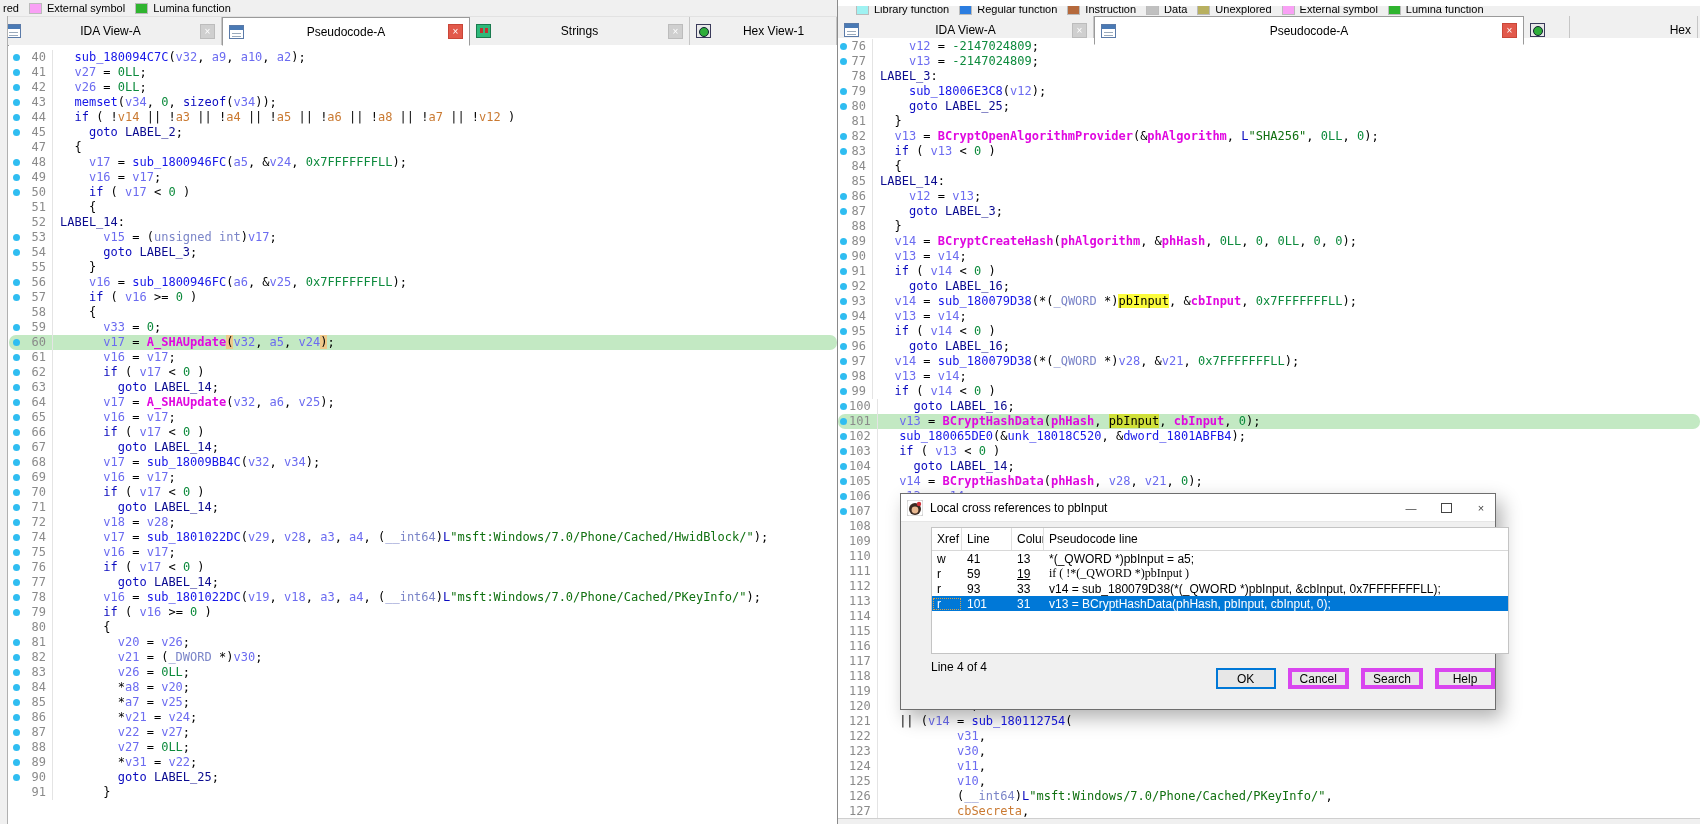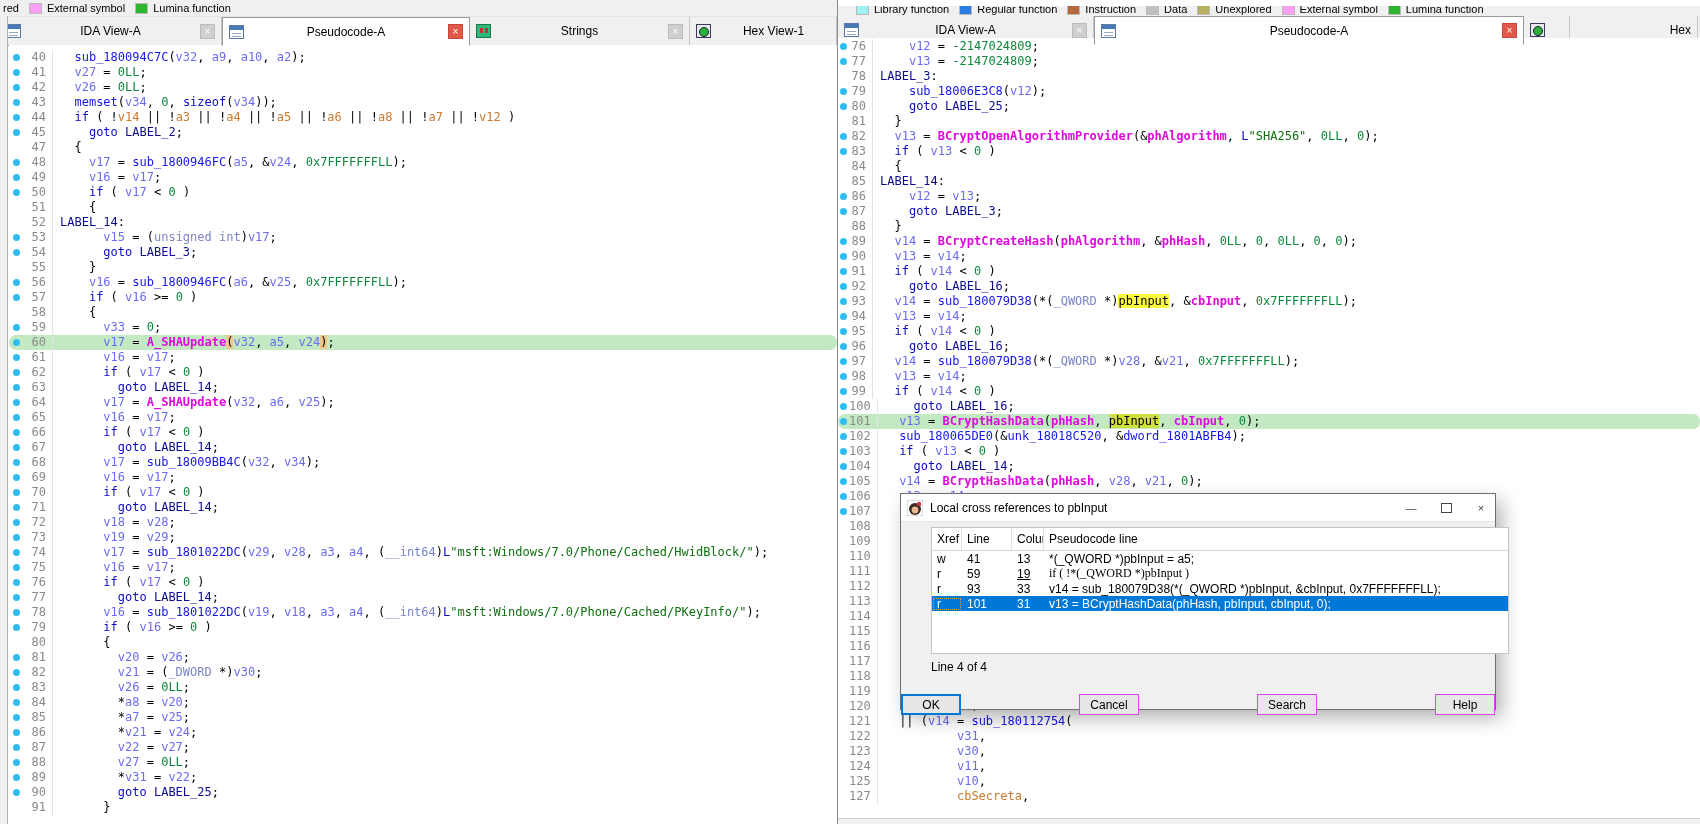--- a/index.html
+++ b/index.html
@@ -80,22 +80,22 @@
   .dlg-ctrl{width:28px;height:20px;text-align:center;line-height:20px;color:#444;font-size:11px;}
   .dlg-max-box{display:inline-block;width:9px;height:8px;border:1px solid #444;margin-top:5px;}
   #dlg-table{position:absolute;left:30px;top:33px;width:578px;height:127px;background:#fff;border:1px solid #c4c4c4;box-sizing:border-box;font-size:12px;overflow:hidden;}
   .dhead{display:flex;height:22px;border-bottom:1px solid #d8d8d8;align-items:center;}
   .dhcell{padding-left:5px;border-right:1px solid #e0e0e0;height:100%;display:flex;align-items:center;overflow:hidden;white-space:nowrap;box-sizing:border-box;}
   .drow{display:flex;height:15px;align-items:center;}
   .dcell{padding-left:5px;overflow:hidden;white-space:nowrap;box-sizing:border-box;}
   .drow.sel{background:#0078d7;color:#fff;}
   .drow.sel .dcell:first-child{outline:1px dotted #d8a048;outline-offset:-2px;}
   #dlg-status{position:absolute;left:30px;top:166px;font-size:12px;}
-  #dlg-buttons{position:absolute;left:0;right:0;top:200px;display:flex;justify-content:space-between;gap:12px;}
-  .dlg-btn{min-width:60px;height:21px;background:#e7e7e7;border:1px solid #d946ef;font-size:12px;display:flex;align-items:center;justify-content:center;padding:0 8px;box-sizing:border-box;}
+  #dlg-buttons{position:absolute;left:0;right:0;top:174px;display:flex;justify-content:flex-end;gap:12px;}
+  .dlg-btn{min-width:60px;height:21px;background:#e7e7e7;border:4px solid #d946ef;font-size:12px;display:flex;align-items:center;justify-content:center;padding:0 8px;box-sizing:border-box;}
   .dlg-btn.default{border:2px solid #0078d7;}
 </style>
 </head>
 <body>
 
 <div id="stage">
 
   <div class="window" id="left-window">
     <div class="legend" id="left-legend">
         <span class="leg-label">red</span>
@@ -165,21 +165,20 @@
         <div class="crow"><span class="gdot"><span class="dotb"></span></span><span class="gnum">63</span><span class="gcode"><span class="sg-p">        </span><span class="sg-k">goto</span><span class="sg-p"> </span><span class="sg-lb">LABEL_14</span><span class="sg-p">;</span></span></div>
         <div class="crow"><span class="gdot"><span class="dotb"></span></span><span class="gnum">64</span><span class="gcode"><span class="sg-p">      </span><span class="sg-v">v17</span><span class="sg-p"> = </span><span class="sg-i">A_SHAUpdate</span><span class="sg-p">(</span><span class="sg-v">v32</span><span class="sg-p">, </span><span class="sg-v">a6</span><span class="sg-p">, </span><span class="sg-v">v25</span><span class="sg-p">);</span></span></div>
         <div class="crow"><span class="gdot"><span class="dotb"></span></span><span class="gnum">65</span><span class="gcode"><span class="sg-p">      </span><span class="sg-v">v16</span><span class="sg-p"> = </span><span class="sg-v">v17</span><span class="sg-p">;</span></span></div>
         <div class="crow"><span class="gdot"><span class="dotb"></span></span><span class="gnum">66</span><span class="gcode"><span class="sg-p">      </span><span class="sg-k">if</span><span class="sg-p"> ( </span><span class="sg-v">v17</span><span class="sg-p"> &lt; </span><span class="sg-n">0</span><span class="sg-p"> )</span></span></div>
         <div class="crow"><span class="gdot"><span class="dotb"></span></span><span class="gnum">67</span><span class="gcode"><span class="sg-p">        </span><span class="sg-k">goto</span><span class="sg-p"> </span><span class="sg-lb">LABEL_14</span><span class="sg-p">;</span></span></div>
         <div class="crow"><span class="gdot"><span class="dotb"></span></span><span class="gnum">68</span><span class="gcode"><span class="sg-p">      </span><span class="sg-v">v17</span><span class="sg-p"> = </span><span class="sg-f">sub_18009BB4C</span><span class="sg-p">(</span><span class="sg-v">v32</span><span class="sg-p">, </span><span class="sg-v">v34</span><span class="sg-p">);</span></span></div>
         <div class="crow"><span class="gdot"><span class="dotb"></span></span><span class="gnum">69</span><span class="gcode"><span class="sg-p">      </span><span class="sg-v">v16</span><span class="sg-p"> = </span><span class="sg-v">v17</span><span class="sg-p">;</span></span></div>
         <div class="crow"><span class="gdot"><span class="dotb"></span></span><span class="gnum">70</span><span class="gcode"><span class="sg-p">      </span><span class="sg-k">if</span><span class="sg-p"> ( </span><span class="sg-v">v17</span><span class="sg-p"> &lt; </span><span class="sg-n">0</span><span class="sg-p"> )</span></span></div>
         <div class="crow"><span class="gdot"><span class="dotb"></span></span><span class="gnum">71</span><span class="gcode"><span class="sg-p">        </span><span class="sg-k">goto</span><span class="sg-p"> </span><span class="sg-lb">LABEL_14</span><span class="sg-p">;</span></span></div>
         <div class="crow"><span class="gdot"><span class="dotb"></span></span><span class="gnum">72</span><span class="gcode"><span class="sg-p">      </span><span class="sg-v">v18</span><span class="sg-p"> = </span><span class="sg-v">v28</span><span class="sg-p">;</span></span></div>
-        <div class="crow"><span class="gdot"><span class="dotb"></span></span><span class="gnum">73</span><span class="gcode"><span class="sg-p">      </span><span class="sg-v">v19</span><span class="sg-p"> = </span><span class="sg-v">v29</span><span class="sg-p">;</span></span></div>
         <div class="crow"><span class="gdot"><span class="dotb"></span></span><span class="gnum">74</span><span class="gcode"><span class="sg-p">      </span><span class="sg-v">v17</span><span class="sg-p"> = </span><span class="sg-f">sub_1801022DC</span><span class="sg-p">(</span><span class="sg-v">v29</span><span class="sg-p">, </span><span class="sg-v">v28</span><span class="sg-p">, </span><span class="sg-v">a3</span><span class="sg-p">, </span><span class="sg-v">a4</span><span class="sg-p">, (</span><span class="sg-t">__int64</span><span class="sg-p">)</span><span class="sg-k">L</span><span class="sg-s">"msft:Windows/7.0/Phone/Cached/HwidBlock/"</span><span class="sg-p">);</span></span></div>
         <div class="crow"><span class="gdot"><span class="dotb"></span></span><span class="gnum">75</span><span class="gcode"><span class="sg-p">      </span><span class="sg-v">v16</span><span class="sg-p"> = </span><span class="sg-v">v17</span><span class="sg-p">;</span></span></div>
         <div class="crow"><span class="gdot"><span class="dotb"></span></span><span class="gnum">76</span><span class="gcode"><span class="sg-p">      </span><span class="sg-k">if</span><span class="sg-p"> ( </span><span class="sg-v">v17</span><span class="sg-p"> &lt; </span><span class="sg-n">0</span><span class="sg-p"> )</span></span></div>
         <div class="crow"><span class="gdot"><span class="dotb"></span></span><span class="gnum">77</span><span class="gcode"><span class="sg-p">        </span><span class="sg-k">goto</span><span class="sg-p"> </span><span class="sg-lb">LABEL_14</span><span class="sg-p">;</span></span></div>
         <div class="crow"><span class="gdot"><span class="dotb"></span></span><span class="gnum">78</span><span class="gcode"><span class="sg-p">      </span><span class="sg-v">v16</span><span class="sg-p"> = </span><span class="sg-f">sub_1801022DC</span><span class="sg-p">(</span><span class="sg-v">v19</span><span class="sg-p">, </span><span class="sg-v">v18</span><span class="sg-p">, </span><span class="sg-v">a3</span><span class="sg-p">, </span><span class="sg-v">a4</span><span class="sg-p">, (</span><span class="sg-t">__int64</span><span class="sg-p">)</span><span class="sg-k">L</span><span class="sg-s">"msft:Windows/7.0/Phone/Cached/PKeyInfo/"</span><span class="sg-p">);</span></span></div>
         <div class="crow"><span class="gdot"><span class="dotb"></span></span><span class="gnum">79</span><span class="gcode"><span class="sg-p">      </span><span class="sg-k">if</span><span class="sg-p"> ( </span><span class="sg-v">v16</span><span class="sg-p"> &gt;= </span><span class="sg-n">0</span><span class="sg-p"> )</span></span></div>
         <div class="crow"><span class="gdot"></span><span class="gnum">80</span><span class="gcode"><span class="sg-p">      {</span></span></div>
         <div class="crow"><span class="gdot"><span class="dotb"></span></span><span class="gnum">81</span><span class="gcode"><span class="sg-p">        </span><span class="sg-v">v20</span><span class="sg-p"> = </span><span class="sg-v">v26</span><span class="sg-p">;</span></span></div>
         <div class="crow"><span class="gdot"><span class="dotb"></span></span><span class="gnum">82</span><span class="gcode"><span class="sg-p">        </span><span class="sg-v">v21</span><span class="sg-p"> = (</span><span class="sg-t">_DWORD</span><span class="sg-p"> *)</span><span class="sg-v">v30</span><span class="sg-p">;</span></span></div>
         <div class="crow"><span class="gdot"><span class="dotb"></span></span><span class="gnum">83</span><span class="gcode"><span class="sg-p">        </span><span class="sg-v">v26</span><span class="sg-p"> = </span><span class="sg-n">0LL</span><span class="sg-p">;</span></span></div>
@@ -286,20 +285,21 @@
         <div class="crow"><span class="gdot"></span><span class="gnum">116</span><span class="gcode"></span></div>
         <div class="crow"><span class="gdot"></span><span class="gnum">117</span><span class="gcode"></span></div>
         <div class="crow"><span class="gdot"></span><span class="gnum">118</span><span class="gcode"></span></div>
         <div class="crow"><span class="gdot"></span><span class="gnum">119</span><span class="gcode"></span></div>
         <div class="crow"><span class="gdot"></span><span class="gnum">120</span><span class="gcode"><span class="sg-p">     </span><span class="sg-v">v14</span><span class="sg-p"> &lt; </span><span class="sg-n">0</span><span class="sg-p">)</span></span></div>
         <div class="crow"><span class="gdot"></span><span class="gnum">121</span><span class="gcode"><span class="sg-p">  || (</span><span class="sg-v">v14</span><span class="sg-p"> = </span><span class="sg-f">sub_180112754</span><span class="sg-p">(</span></span></div>
         <div class="crow"><span class="gdot"></span><span class="gnum">122</span><span class="gcode"><span class="sg-p">          </span><span class="sg-v">v31</span><span class="sg-p">,</span></span></div>
         <div class="crow"><span class="gdot"></span><span class="gnum">123</span><span class="gcode"><span class="sg-p">          </span><span class="sg-v">v30</span><span class="sg-p">,</span></span></div>
         <div class="crow"><span class="gdot"></span><span class="gnum">124</span><span class="gcode"><span class="sg-p">          </span><span class="sg-v">v11</span><span class="sg-p">,</span></span></div>
         <div class="crow"><span class="gdot"></span><span class="gnum">125</span><span class="gcode"><span class="sg-p">          </span><span class="sg-v">v10</span><span class="sg-p">,</span></span></div>
+        <div class="crow"><span class="gdot"></span><span class="gnum">126</span><span class="gcode"><span class="sg-p">          (</span><span class="sg-t">__int64</span><span class="sg-p">)</span><span class="sg-k">L</span><span class="sg-s">"msft:Windows/7.0/Phone/Cached/PKeyInfo/"</span><span class="sg-p">,</span></span></div>
         <div class="crow"><span class="gdot"></span><span class="gnum">127</span><span class="gcode"><span class="sg-p">          </span><span class="sg-o">cbSecreta</span><span class="sg-p">,</span></span></div>
       </div>
     <div id="right-bottom-strip"></div>
   </div>
 
   <div id="dialog">
     <div id="dlg-title">
       <svg width="16" height="16" viewBox="0 0 16 16">
         <rect x="0" y="0" width="16" height="16" rx="2" fill="#ffffff" stroke="#c0c0c0"></rect>
         <circle cx="8" cy="9" r="6" fill="#3a2a22"></circle>

